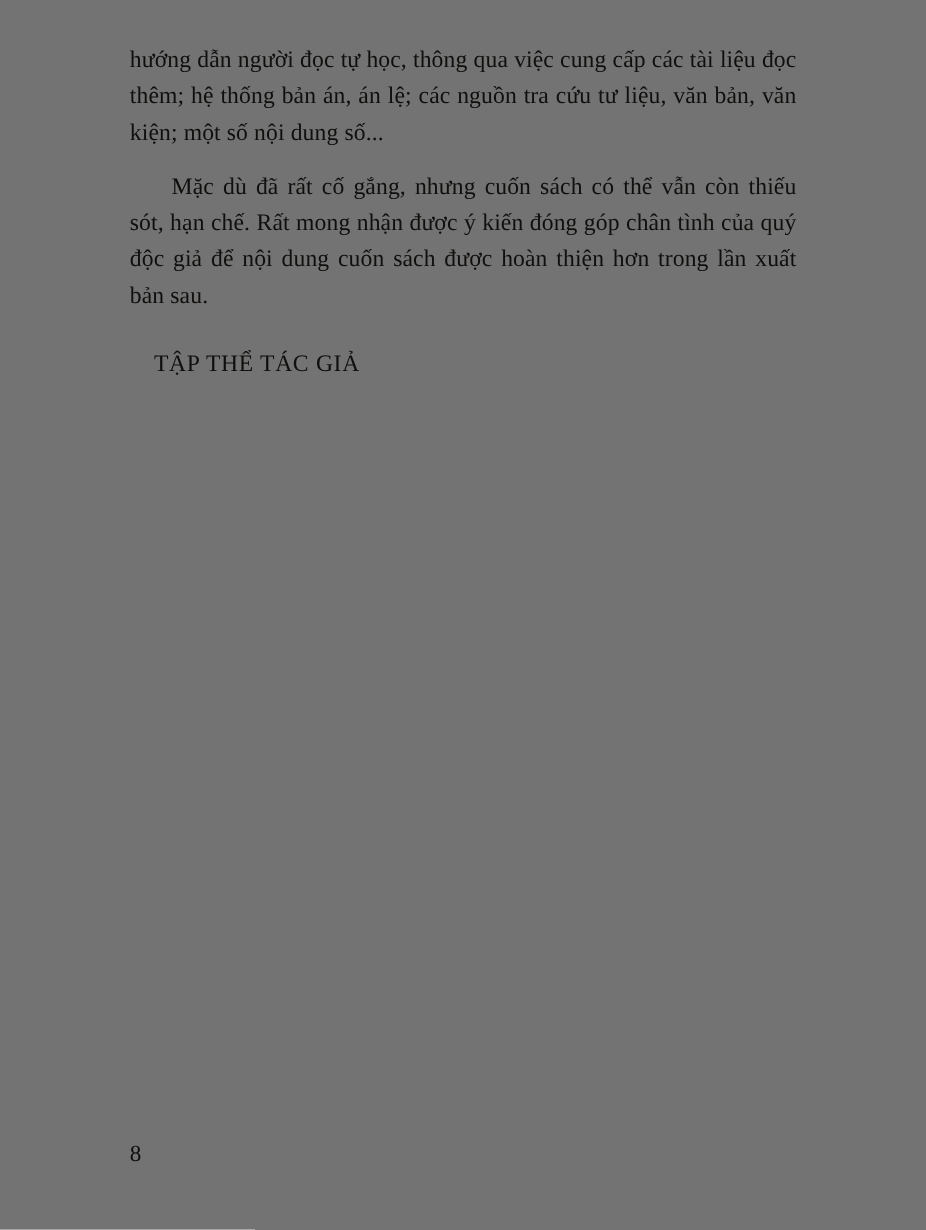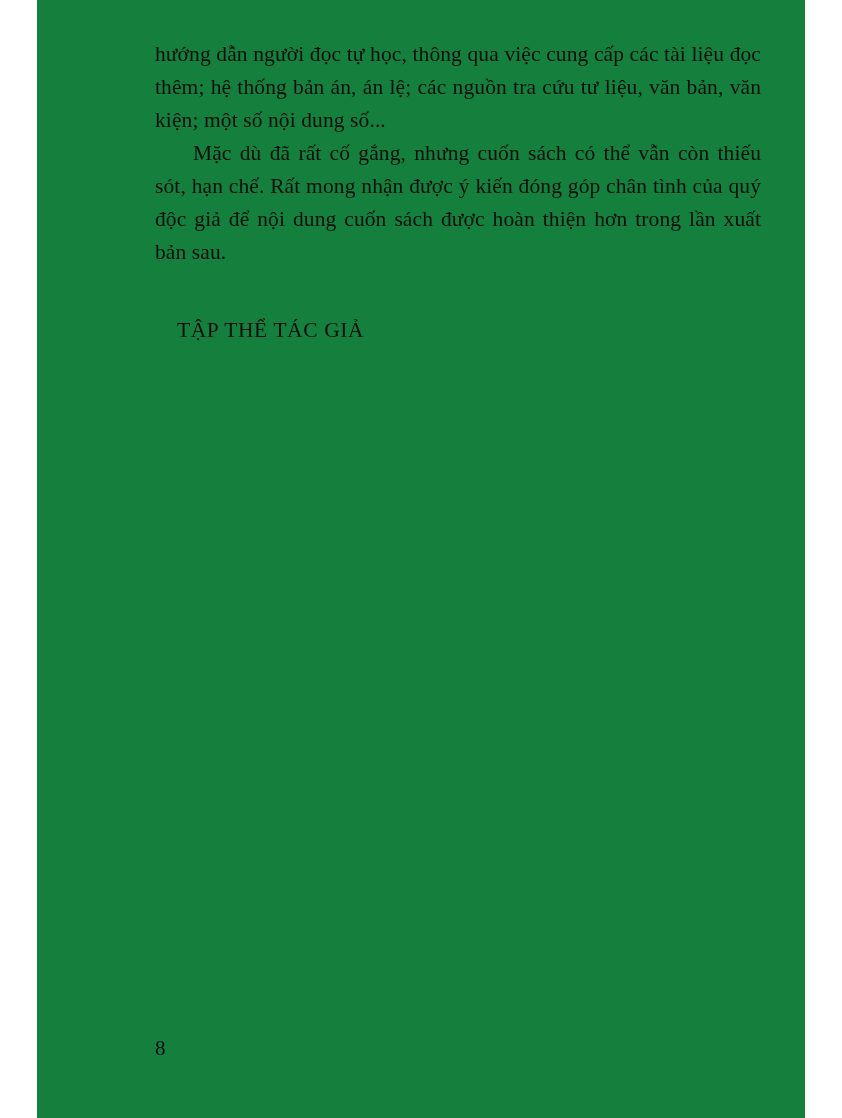--- a/index.html
+++ b/index.html
@@ -2,44 +2,44 @@
 <html><head>
 <meta charset="utf-8">
 <style>
   html, body {
     margin: 0;
     padding: 0;
     background: #ffffff;
   }
   .page {
     position: relative;
-    width: 768px;
+    width: 842px;
     height: 1118px;
-    background: #15803d;
+    background: #737373;
     margin: 0 auto;
     overflow: hidden;
     font-family: "Liberation Serif", "DejaVu Serif", serif;
     color: #100f0d;
   }
   .text-block {
     position: absolute;
     left: 118px;
     top: 38px;
     width: 606px;
   }
   .para {
     margin: 0;
     font-size: 21.5px;
     line-height: 33px;
     text-align: justify;
     text-justify: inter-word;
     letter-spacing: 0.1px;
   }
   .para + .para {
-    margin-top: 0px;
+    margin-top: 16px;
   }
   .indent {
     text-indent: 38px;
   }
   .signature {
     position: absolute;
     left: 118px;
     top: 318px;
     width: 606px;
     text-align: left;

